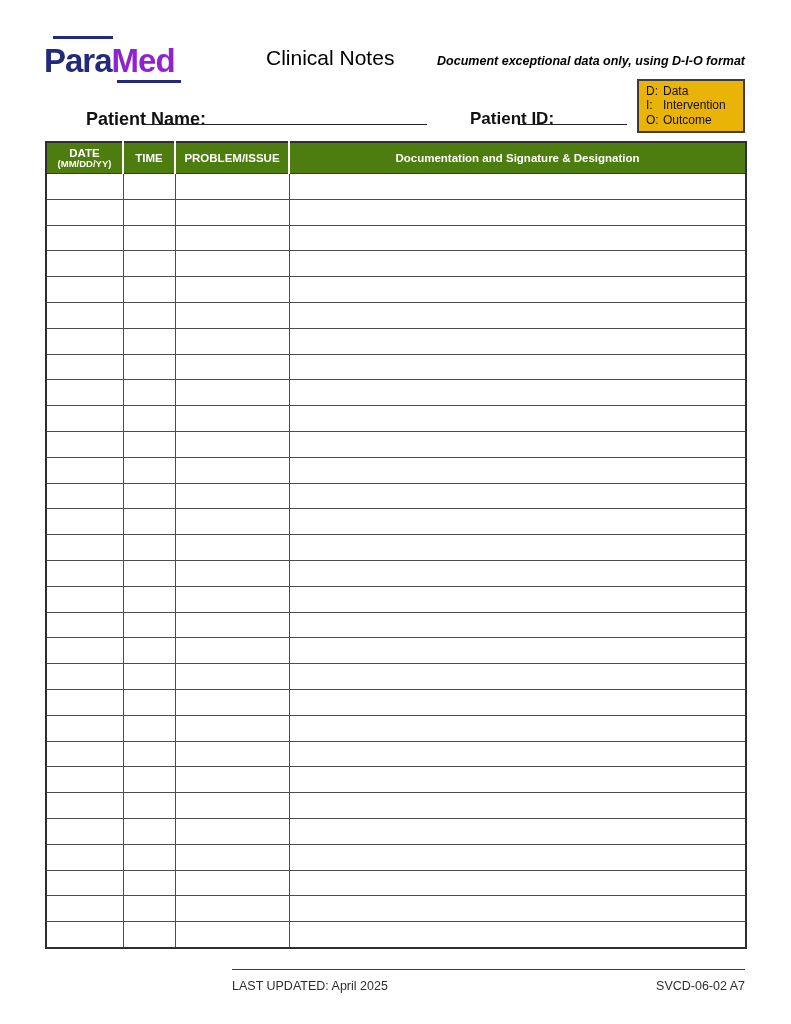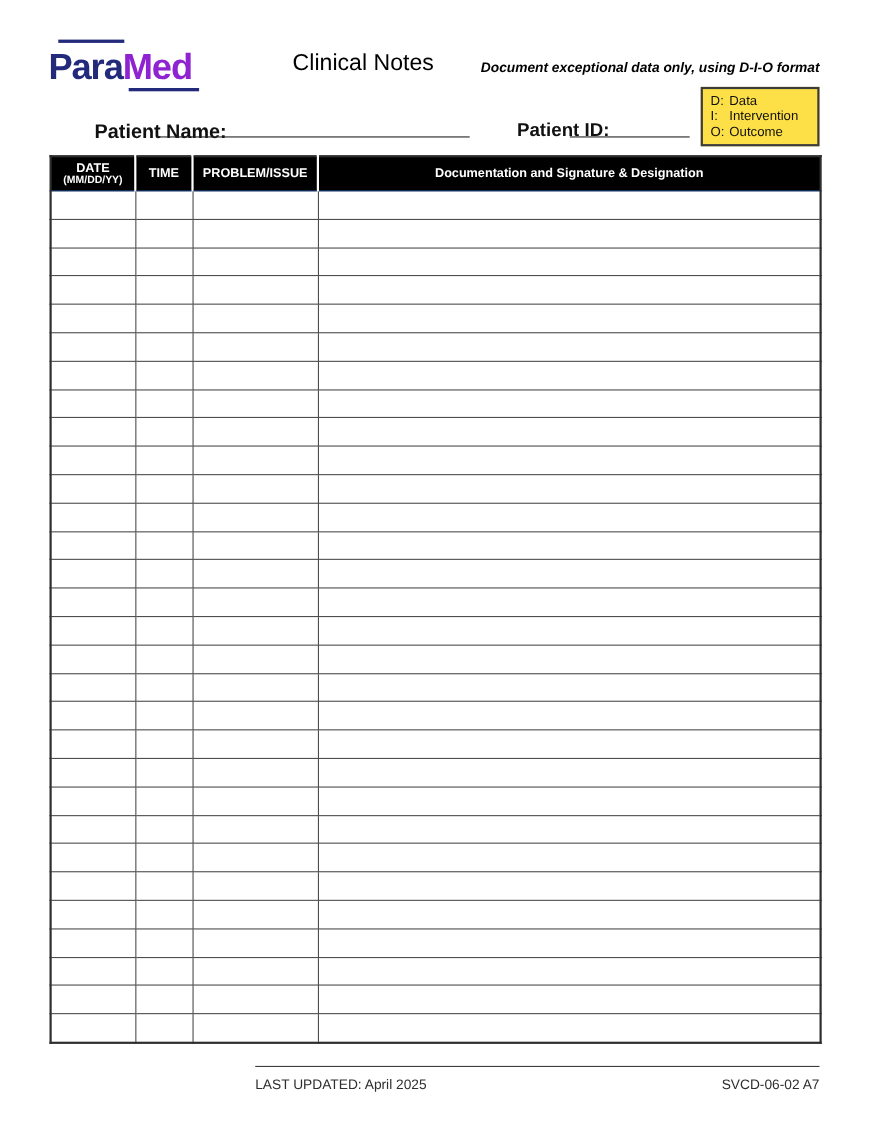--- a/index.html
+++ b/index.html
@@ -57,21 +57,21 @@
     color: #000000;
     white-space: nowrap;
   }
 
   
   .dio-legend {
     position: absolute;
     left: 637px; top: 79px;
     width: 108px;
     box-sizing: border-box;
-    background: #fde047;
+    background: #eab308;
     border: 2px solid #3c3c3c;
     padding: 3px 4px 4px 7px;
     font-size: 12px;
     line-height: 14.3px;
     color: #111111;
   }
   .legend-row { white-space: nowrap; }
   .legend-key { display: inline-block; width: 17px; }
 
   
@@ -108,21 +108,21 @@
   
   table.form-table {
     position: absolute;
     left: 45px; top: 141px;
     width: 700px;
     border-collapse: collapse;
     table-layout: fixed;
     border: 2px solid #2e2e2e;
   }
   table.form-table th {
-    background: #000000;
+    background: #4d7c0f;
     color: #ffffff;
     font-weight: 700;
     vertical-align: middle;
     text-align: center;
     height: 30px;
     padding: 0;
     border: 1px solid #17417e;
   }
   table.form-table th + th { border-left: 2px solid #ffffff; }
   .h-main  { font-size: 11.5px; line-height: 12.5px; }

